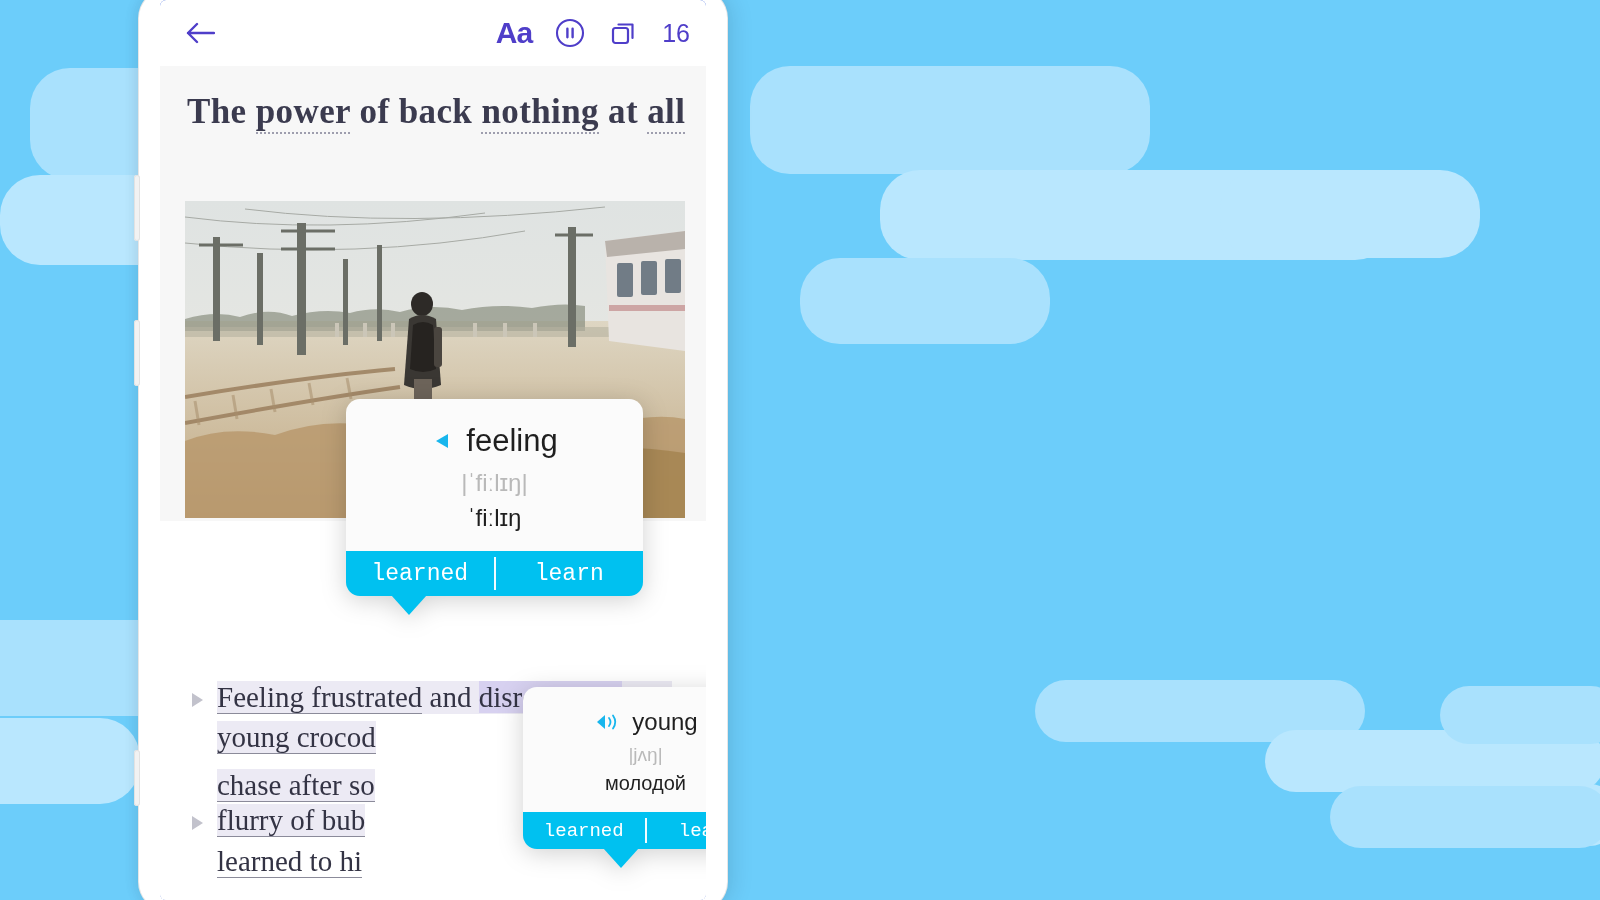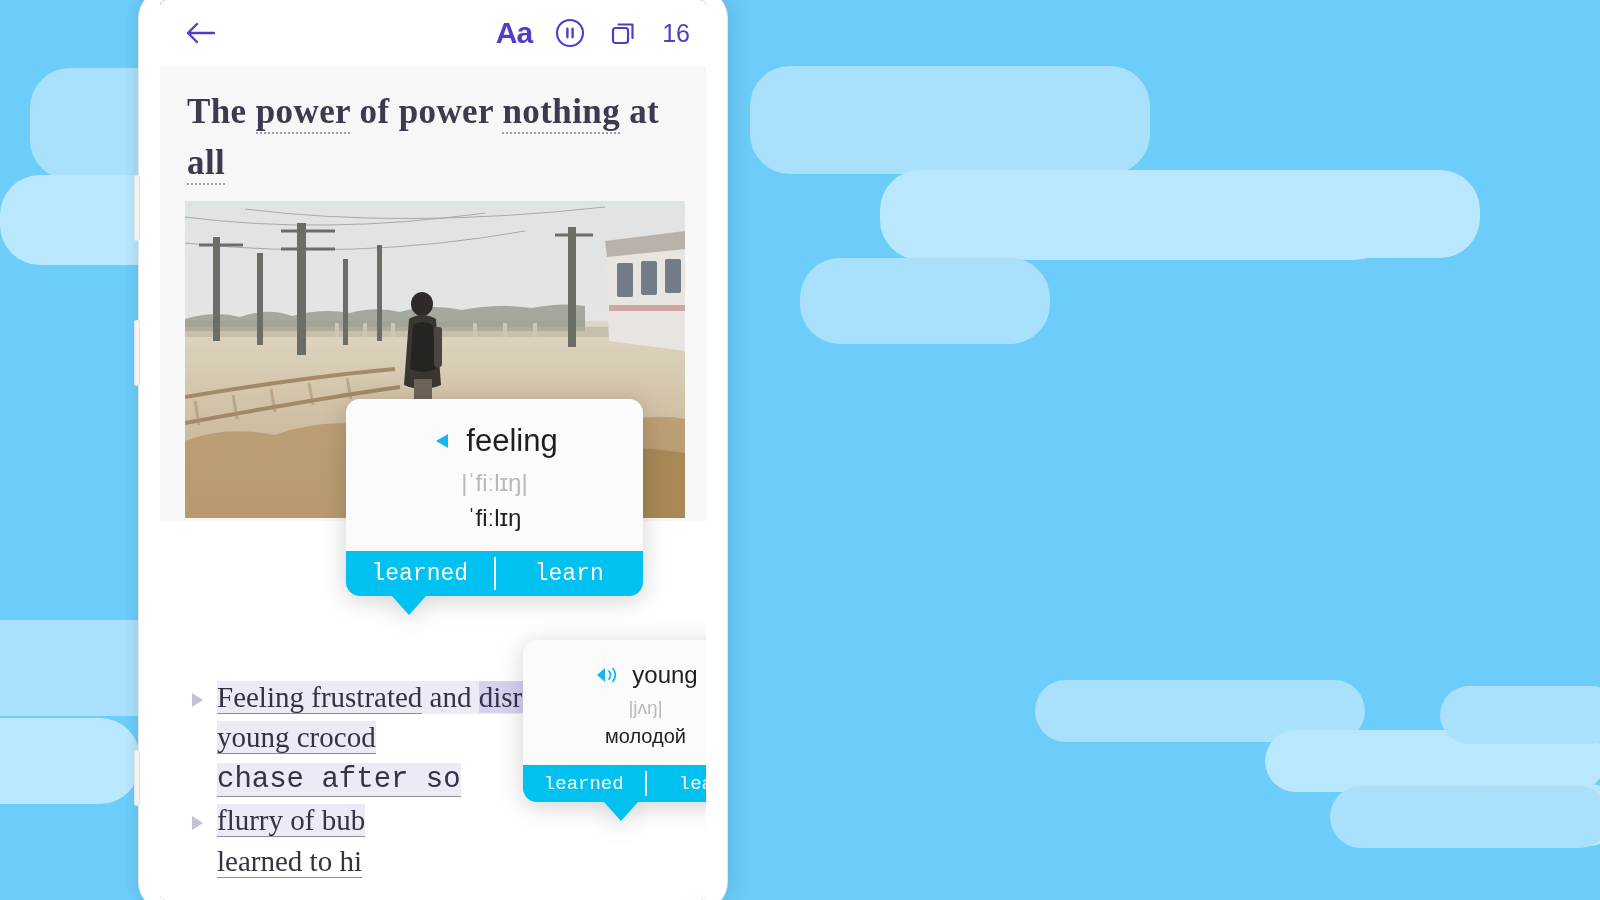--- a/index.html
+++ b/index.html
@@ -98,21 +98,21 @@
   #popup1{left:186px;top:399px;width:297px;text-align:center;}
   #popup1 .card{width:297px;height:152px;padding-top:4px;box-sizing:border-box;}
   #popup1 .word{font-size:31px;}
   #popup1 .ipa{font-size:24px;margin-top:10px;}
   #popup1 .tr{font-size:24px;margin-top:7px;}
   #popup1 .actions{width:297px;height:45px;}
   #popup1 .act{font-size:23px;}
   #popup1 .tail{left:45px;bottom:-19px;}
 
   
-  #popup2{left:363px;top:640px;width:245px;}
+  #popup2{left:363px;top:687px;width:245px;}
   #popup2 .card{width:245px;height:125px;padding-top:4px;box-sizing:border-box;}
   #popup2 .word{font-size:24px;}
   #popup2 .ipa{font-size:19px;margin-top:8px;}
   #popup2 .tr{font-size:20px;margin-top:6px;}
   #popup2 .actions{width:245px;height:37px;}
   #popup2 .act{font-size:19px;}
   #popup2 .tail{left:80px;bottom:-19px;}
 
   
   .promo{position:absolute;left:727px;top:0;width:873px;height:900px;}
@@ -175,21 +175,21 @@
               <path d="M9.5 6.5 H23.5 V20" fill="none" stroke="#4f3ec9" stroke-width="2.2" stroke-linecap="round" stroke-linejoin="round"></path>
             </svg>
           </div>
           <div class="tb-num">16</div>
         </div>
       </div>
 
       <div class="article">
 
         <div class="art-title">
-          <span>The </span><span class="dot">power</span><span> of power </span><span class="dot">nothing</span><span> at </span><span class="dot">all</span>
+          <span>The </span><span class="dot">power</span><span> of back </span><span class="dot">nothing</span><span> at </span><span class="dot">all</span>
         </div>
 
         <div class="photo">
           <svg viewBox="0 0 500 317" preserveAspectRatio="none">
             <defs>
               <linearGradient id="sky" x1="0" y1="0" x2="0" y2="1">
                 <stop offset="0%" stop-color="#dfe3e2"></stop>
                   <stop offset="100%" stop-color="#eceae2"></stop>
               </linearGradient>
               <linearGradient id="grnd" x1="0" y1="0" x2="0" y2="1">
@@ -277,21 +277,21 @@
           </div>
 
           <div class="bullet" style="left:32px;top:172px;"></div>
           <div class="line hl" style="left:57px;top:160px;">
             <span class="u">Feeling frustrated</span> and <span class="hl-strong">disrespected</span>, the
           </div>
           <div class="line hl" style="left:57px;top:200px;">
             <span class="u">young crocod</span>
           </div>
 
-          <div class="line hl" style="left:57px;top:242px;font-family:Liberation Mono, monospace;">
+          <div class="line hl" style="left:57px;top:248px;">
             <span class="u">chase after so</span>
           </div>
 
           <div class="bullet" style="left:32px;top:295px;"></div>
           <div class="line hl" style="left:57px;top:283px;">
             <span class="u">flurry of bub</span>
           </div>
 
           <div class="line" style="left:57px;top:324px;">
             <span class="u">learned to hi</span>

